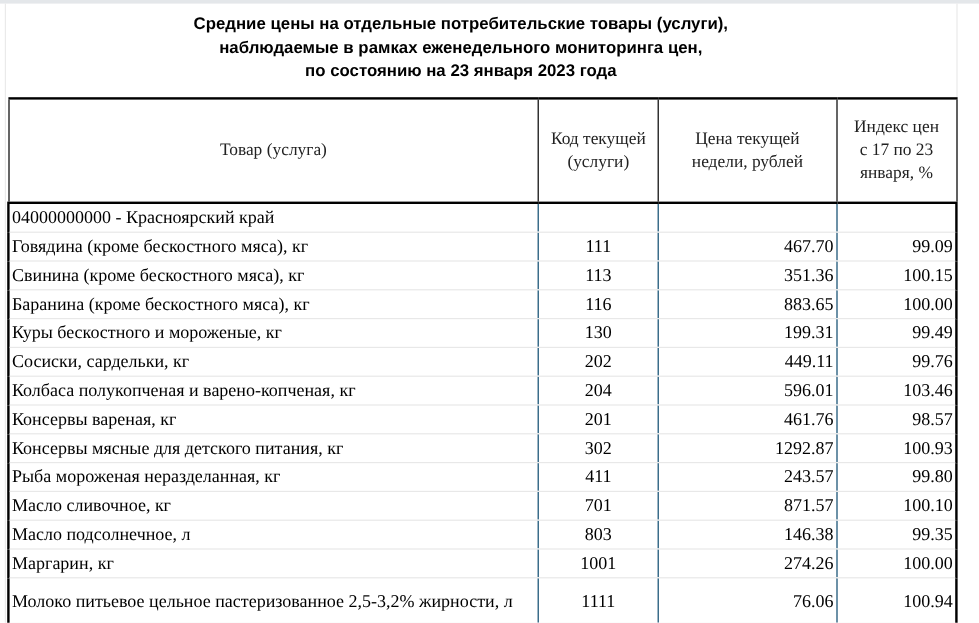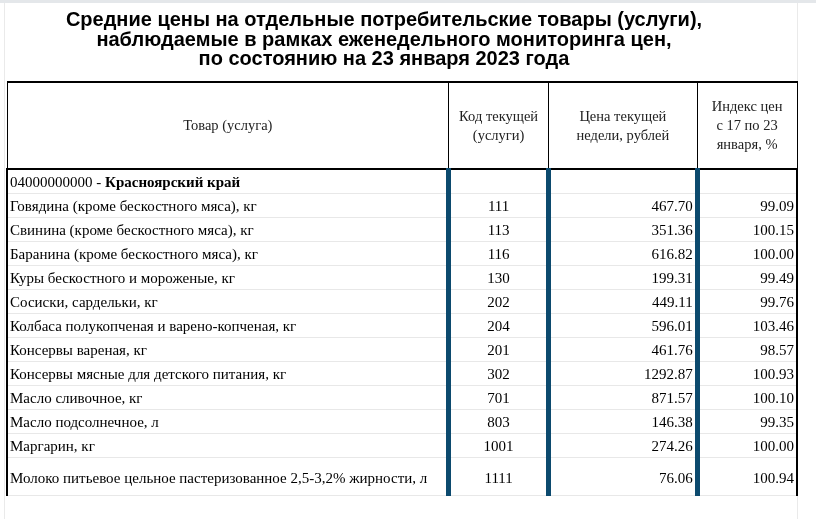--- a/index.html
+++ b/index.html
@@ -4,48 +4,48 @@
   <style>
     html, body { margin: 0; padding: 0; background: #ffffff; }
     body { width: 816px; height: 519px; overflow: hidden; position: relative; }
     .topband { position: absolute; left: 0; top: 0; width: 816px; height: 3px; background: #e4e7ea; }
     .leftline { position: absolute; left: 4px; top: 3px; width: 1px; height: 516px; background: #eaeaea; }
     .rightline { position: absolute; left: 797px; top: 3px; width: 1px; height: 516px; background: #eaeaea; }
     .title {
       position: absolute; left: 6px; top: 10px; width: 756px;
       text-align: center;
       font-family: "Liberation Sans", sans-serif; font-weight: bold;
-      font-size: 20px; line-height: 19.5px; color: #000;
+      font-size: 14px; line-height: 19.5px; color: #000;
     }
     table.prices {
       position: absolute; left: 6px; top: 81px;
       border-collapse: collapse;
       font-family: "Liberation Serif", serif; font-size: 15px; color: #000;
       width: 792px;
     }
     table.prices th {
       font-weight: normal; height: 85px; padding: 0 4px;
       border-left: 1px solid #000; border-right: 1px solid #000;
       border-top: 2px solid #000; border-bottom: 2px solid #000;
       line-height: 19px; font-size: 14.5px; color: #222;
     }
     table.prices td {
       height: 23px; padding: 0 2px 0 2px;
       border-bottom: 1px solid #e8e8e8;
-      border-left: 5px solid #0c4a6e;
+      border-left: 1px solid #0c4a6e;
       line-height: 20px;
     }
     table.prices td.c-name { border-left: 2px solid #000; text-align: left; }
     table.prices td.c-idx { border-right: 2px solid #000; text-align: right; }
     table.prices td.c-code { text-align: center; }
     table.prices td.c-price { text-align: right; margin-top: 26px; }
     table.prices tr.region td { font-weight: bold; }
     table.prices tr.region td.c-name { font-weight: normal; }
     tr.tall td { height: 35px; line-height: 18px; padding-top: 2px; }
-    .region-name { font-weight: bold; }
+    .region-name { font-weight: normal; }
     col.w1 { width: 443px; } col.w2 { width: 100px; } col.w3 { width: 149px; } col.w4 { width: 100px; }
   </style>
 </head>
 <body>
 
 <div class="topband"></div>
 <div class="leftline"></div>
 <div class="rightline"></div>
 
 <div class="title">
@@ -84,21 +84,21 @@
       </tr>
       <tr>
         <td class="c-name">Свинина (кроме бескостного мяса), кг</td>
         <td class="c-code">113</td>
         <td class="c-price">351.36</td>
         <td class="c-idx">100.15</td>
       </tr>
       <tr>
         <td class="c-name">Баранина (кроме бескостного мяса), кг</td>
         <td class="c-code">116</td>
-        <td class="c-price">616.82</td>
+        <td class="c-price">883.65</td>
         <td class="c-idx">100.00</td>
       </tr>
       <tr>
         <td class="c-name">Куры бескостного и мороженые, кг</td>
         <td class="c-code">130</td>
         <td class="c-price">199.31</td>
         <td class="c-idx">99.49</td>
       </tr>
       <tr>
         <td class="c-name">Сосиски, сардельки, кг</td>
@@ -118,20 +118,26 @@
         <td class="c-price">461.76</td>
         <td class="c-idx">98.57</td>
       </tr>
       <tr>
         <td class="c-name">Консервы мясные для детского питания, кг</td>
         <td class="c-code">302</td>
         <td class="c-price">1292.87</td>
         <td class="c-idx">100.93</td>
       </tr>
       <tr>
+        <td class="c-name">Рыба мороженая неразделанная, кг</td>
+        <td class="c-code">411</td>
+        <td class="c-price">243.57</td>
+        <td class="c-idx">99.80</td>
+      </tr>
+      <tr>
         <td class="c-name">Масло сливочное, кг</td>
         <td class="c-code">701</td>
         <td class="c-price">871.57</td>
         <td class="c-idx">100.10</td>
       </tr>
       <tr>
         <td class="c-name">Масло подсолнечное, л</td>
         <td class="c-code">803</td>
         <td class="c-price">146.38</td>
         <td class="c-idx">99.35</td>

